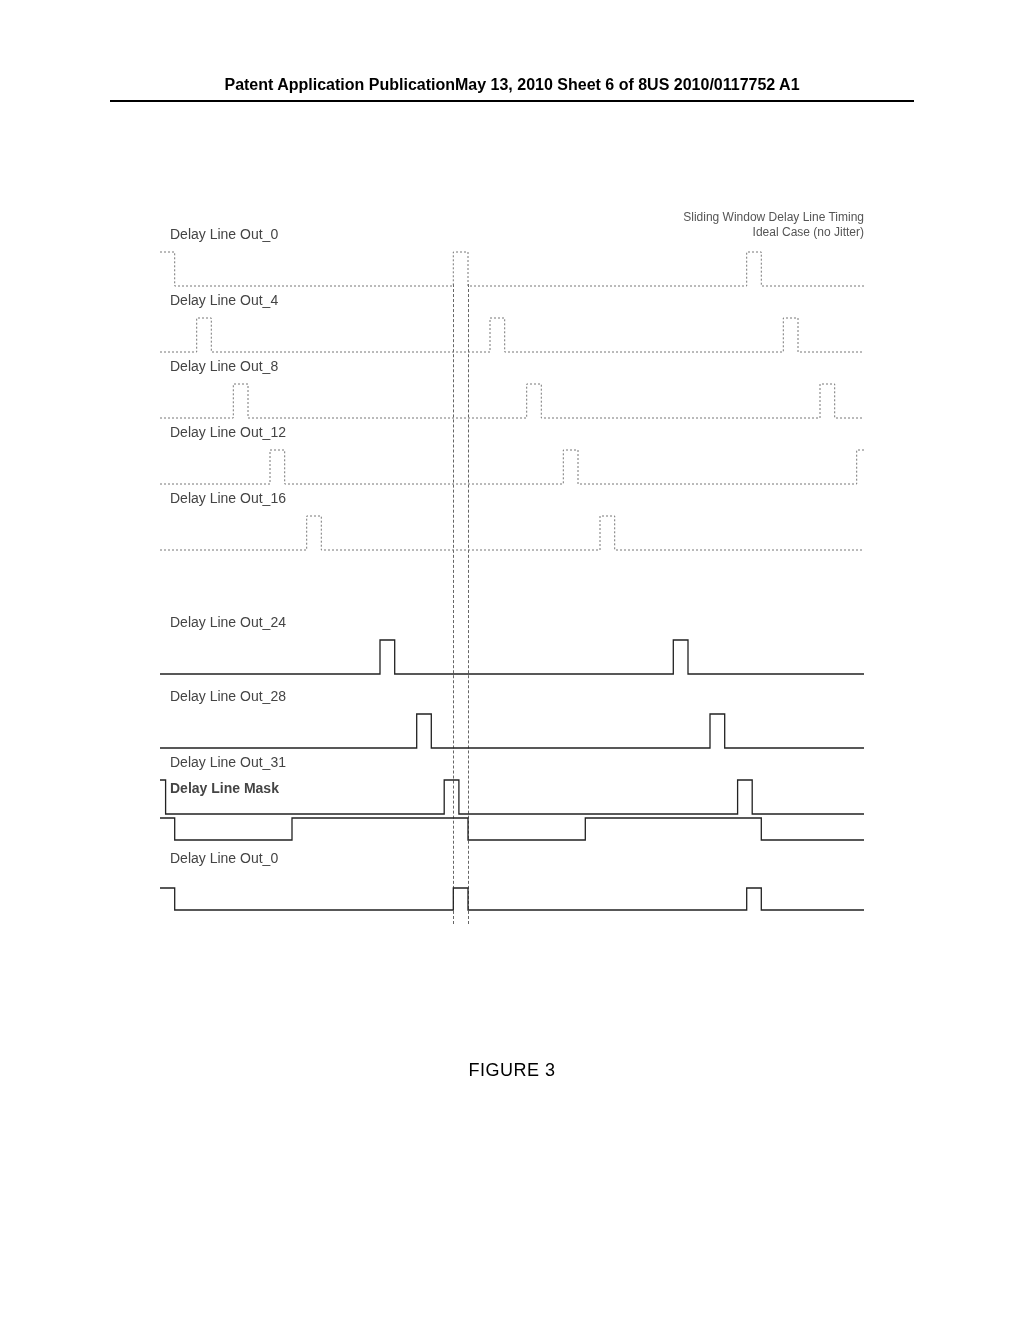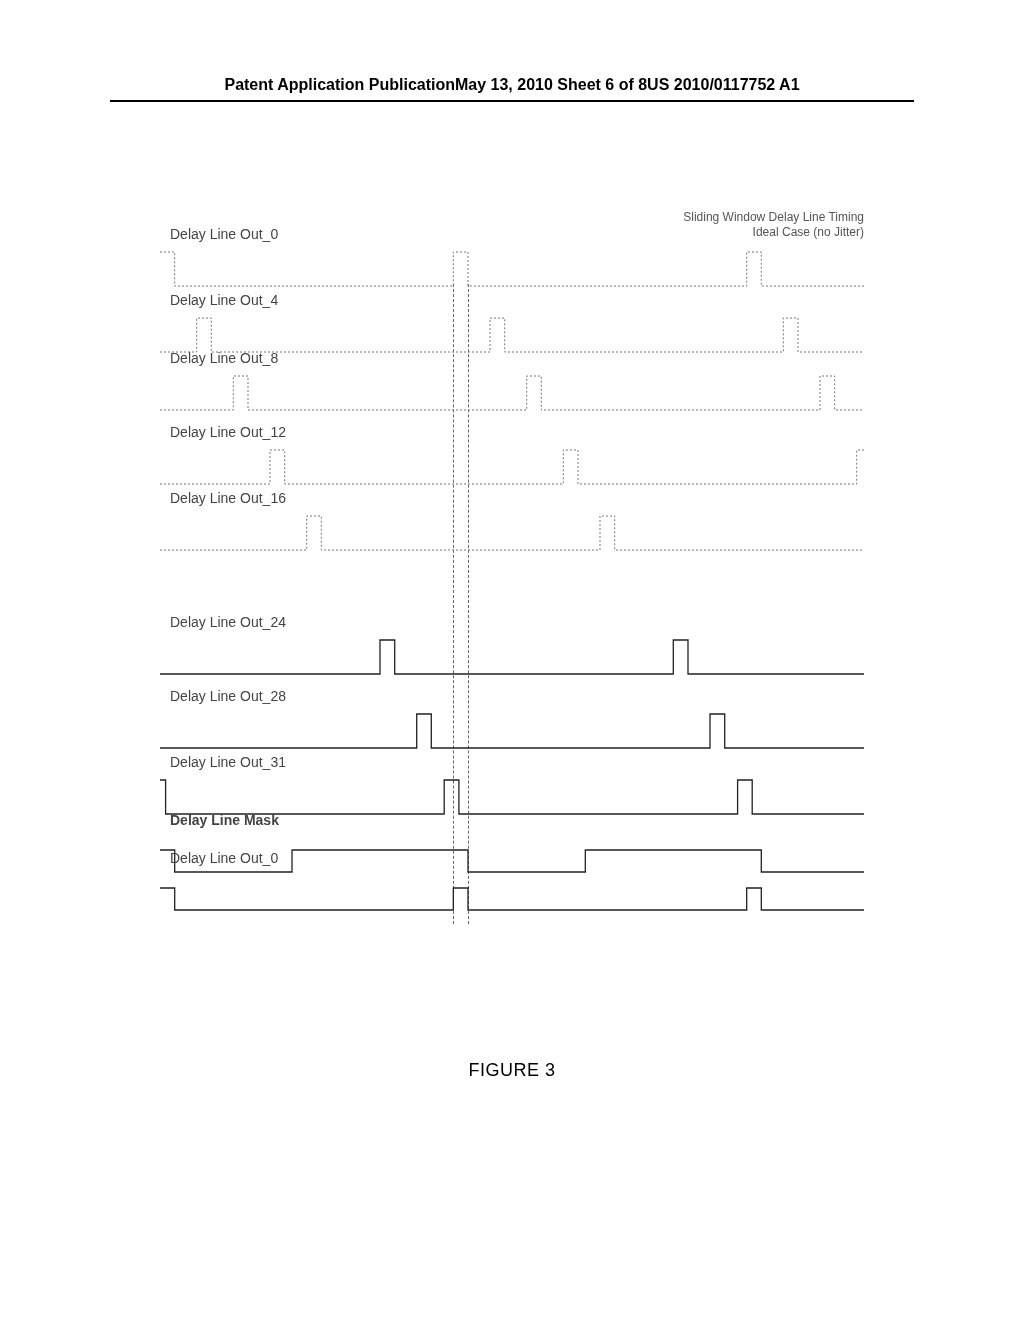--- a/index.html
+++ b/index.html
@@ -108,21 +108,21 @@
         <svg class="wave-svg" width="704" height="52">
           <path d="M 0.0 8 L 14.7 8 L 14.7 42 L 293.3 42 L 293.3 8 L 308.0 8 L 308.0 42 L 586.7 42 L 586.7 8 L 601.3 8 L 601.3 42 L 704.0 42" fill="none" stroke="#777" stroke-width="1" stroke-dasharray="2,2"></path>
         </svg>
       </div>
       <div class="wave-row" style="top: 66px;">
         <div class="wave-label">Delay Line Out_4</div>
         <svg class="wave-svg" width="704" height="52">
           <path d="M 0.0 42 L 36.7 42 L 36.7 8 L 51.3 8 L 51.3 42 L 330.0 42 L 330.0 8 L 344.7 8 L 344.7 42 L 623.3 42 L 623.3 8 L 638.0 8 L 638.0 42 L 704.0 42" fill="none" stroke="#777" stroke-width="1" stroke-dasharray="2,2"></path>
         </svg>
       </div>
-      <div class="wave-row" style="top: 124px;">
+      <div class="wave-row" style="top: 132px;">
         <div class="wave-label">Delay Line Out_8</div>
         <svg class="wave-svg" width="704" height="52">
           <path d="M 0.0 42 L 73.3 42 L 73.3 8 L 88.0 8 L 88.0 42 L 366.7 42 L 366.7 8 L 381.3 8 L 381.3 42 L 660.0 42 L 660.0 8 L 674.7 8 L 674.7 42 L 704.0 42" fill="none" stroke="#777" stroke-width="1" stroke-dasharray="2,2"></path>
         </svg>
       </div>
       <div class="wave-row" style="top: 198px;">
         <div class="wave-label">Delay Line Out_12</div>
         <svg class="wave-svg" width="704" height="52">
           <path d="M 0.0 42 L 110.0 42 L 110.0 8 L 124.7 8 L 124.7 42 L 403.3 42 L 403.3 8 L 418.0 8 L 418.0 42 L 696.7 42 L 696.7 8 L 704.0 8" fill="none" stroke="#777" stroke-width="1" stroke-dasharray="2,2"></path>
         </svg>
@@ -144,21 +144,21 @@
         <svg class="wave-svg" width="704" height="52">
           <path d="M 0.0 42 L 256.7 42 L 256.7 8 L 271.3 8 L 271.3 42 L 550.0 42 L 550.0 8 L 564.7 8 L 564.7 42 L 704.0 42" fill="none" stroke="#222" stroke-width="1.3"></path>
         </svg>
       </div>
       <div class="wave-row" style="top: 528px;">
         <div class="wave-label">Delay Line Out_31</div>
         <svg class="wave-svg" width="704" height="52">
           <path d="M 0.0 8 L 5.6 8 L 5.6 42 L 284.2 42 L 284.2 8 L 298.9 8 L 298.9 42 L 577.6 42 L 577.6 8 L 592.2 8 L 592.2 42 L 704.0 42" fill="none" stroke="#222" stroke-width="1.3"></path>
         </svg>
       </div>
-      <div class="wave-row" style="top: 586px; font-weight: bold;">
+      <div class="wave-row" style="top: 554px; font-weight: bold;">
         <div class="wave-label">Delay Line Mask</div>
         <svg class="wave-svg" width="704" height="52">
           <path d="M 0.0 20 L 14.7 20 L 14.7 42 L 132.0 42 L 132.0 20 L 308.0 20 L 308.0 42 L 425.3 42 L 425.3 20 L 601.3 20 L 601.3 42 L 704.0 42" fill="none" stroke="#222" stroke-width="1.3"></path>
         </svg>
       </div>
       <div class="wave-row" style="top: 624px;">
         <div class="wave-label">Delay Line Out_0</div>
         <svg class="wave-svg" width="704" height="52">
           <path d="M 0.0 20 L 14.7 20 L 14.7 42 L 293.3 42 L 293.3 20 L 308.0 20 L 308.0 42 L 586.7 42 L 586.7 20 L 601.3 20 L 601.3 42 L 704.0 42" fill="none" stroke="#222" stroke-width="1.3"></path>
         </svg>

